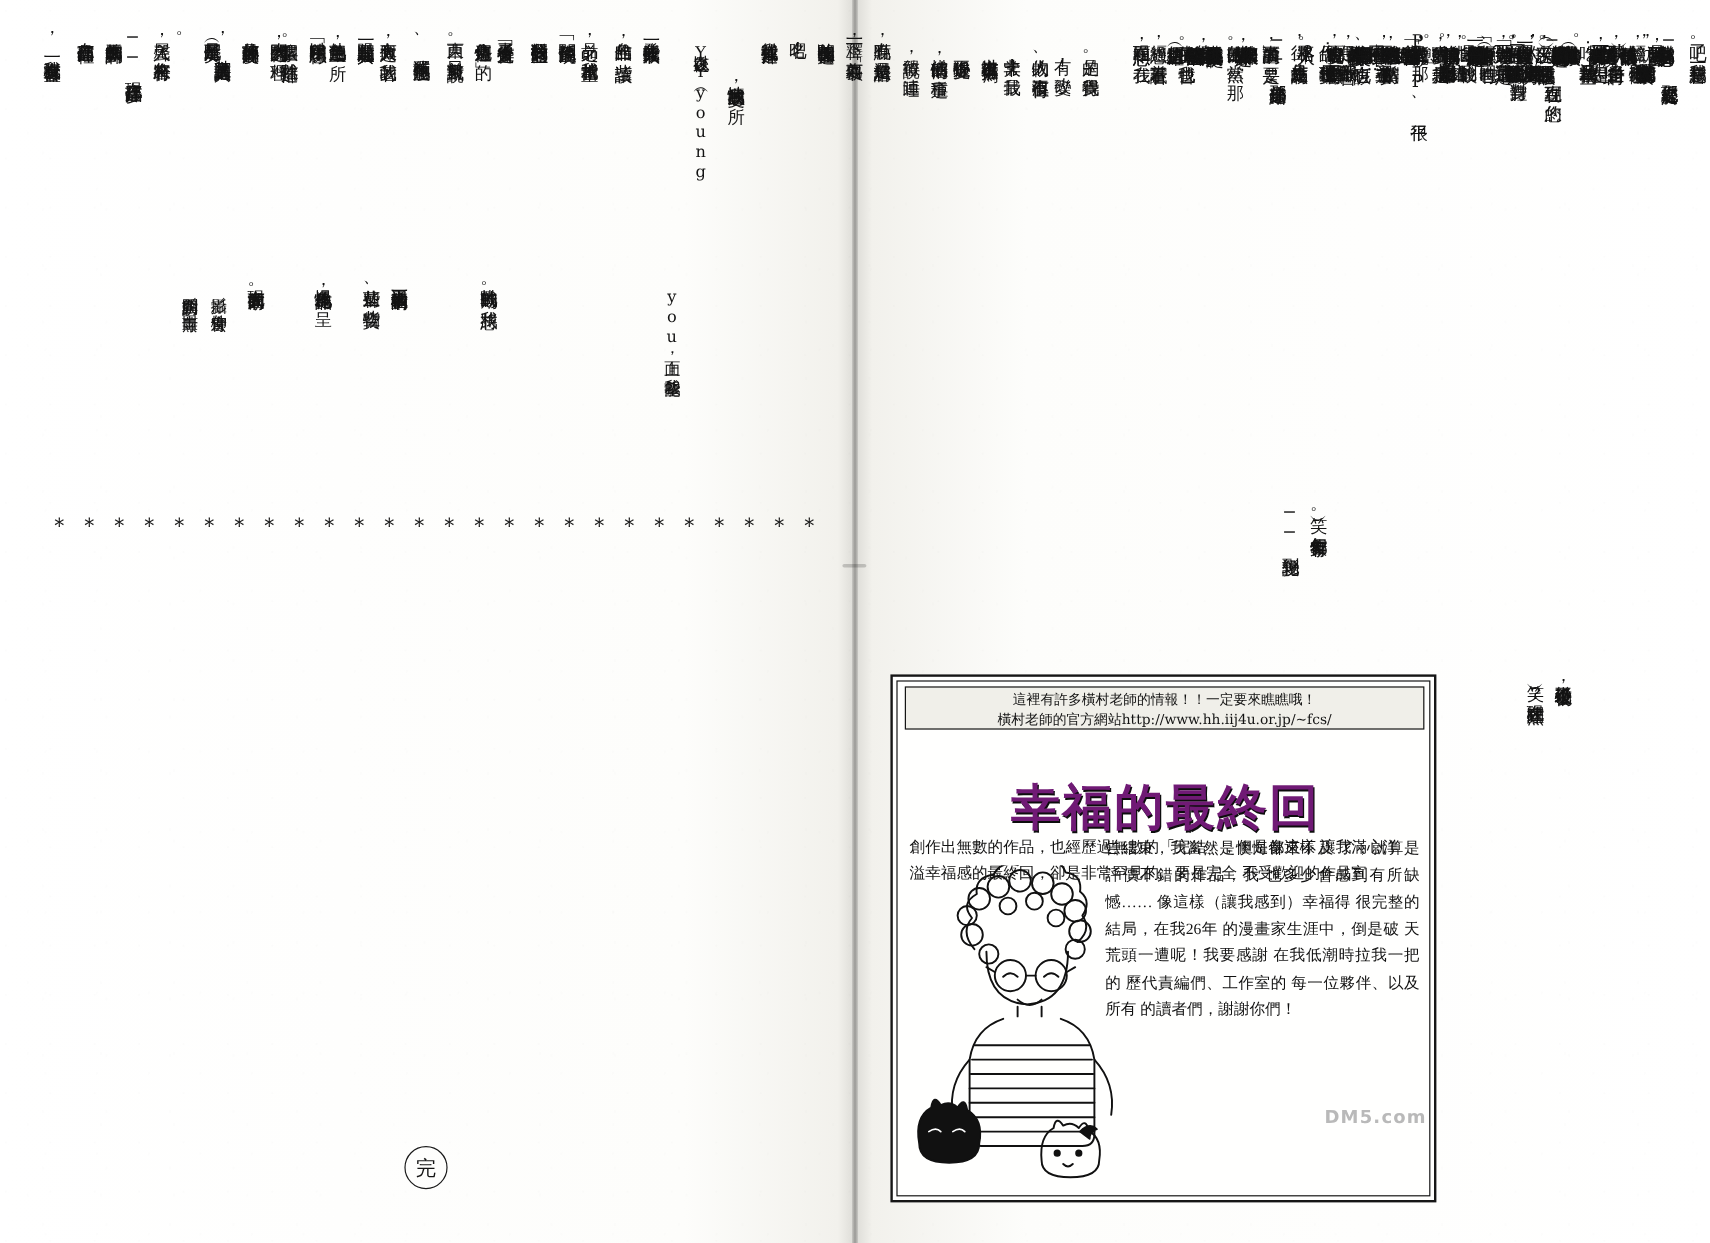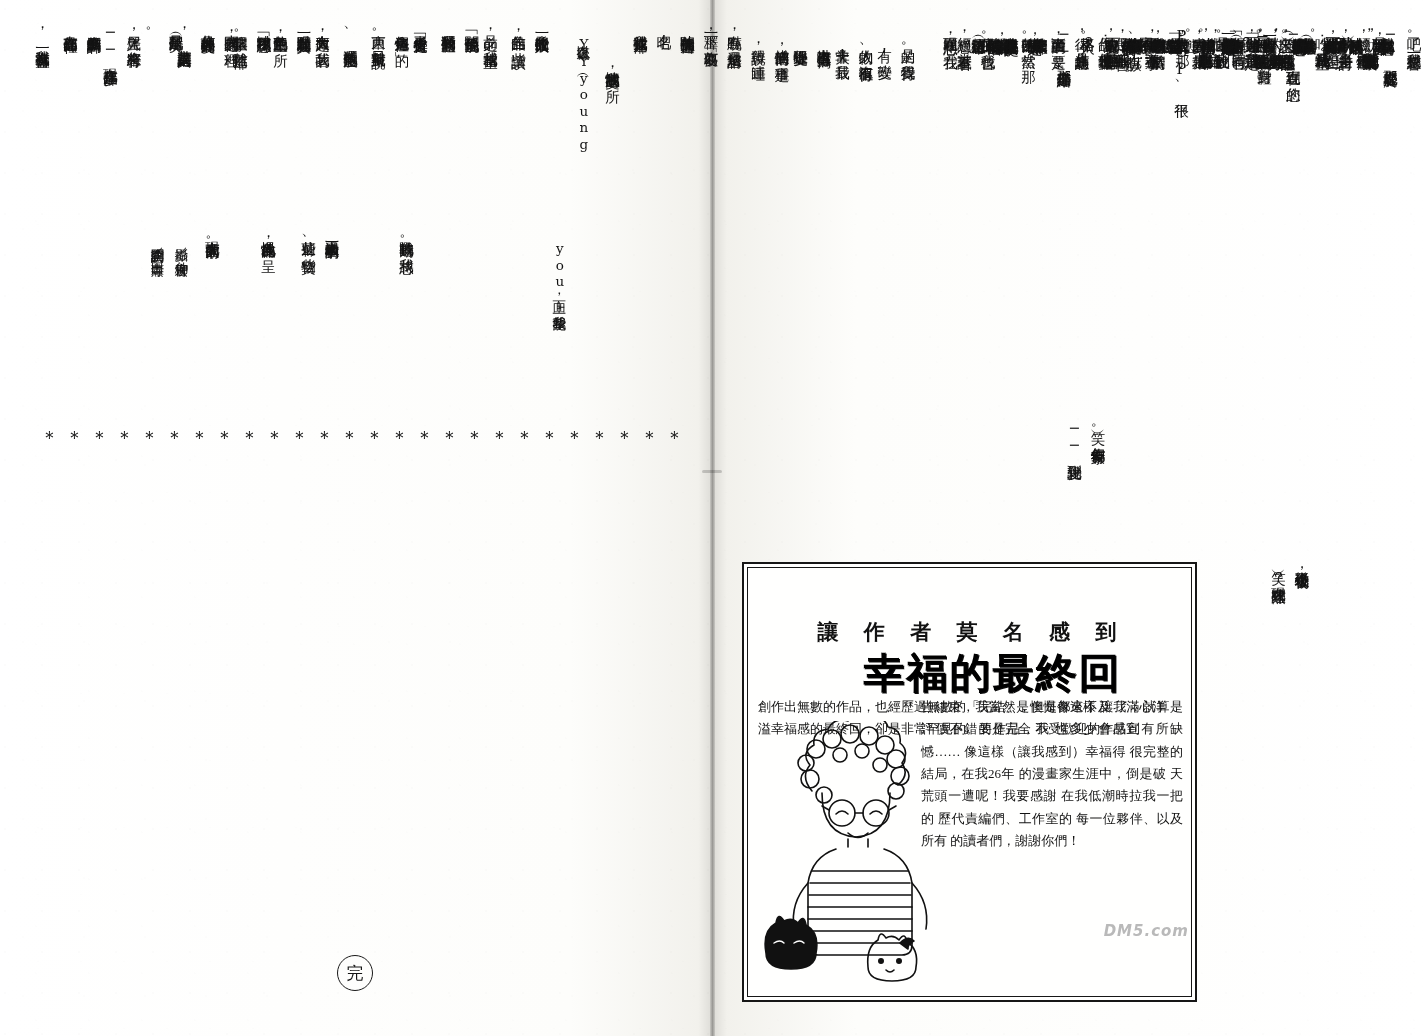--- a/index.html
+++ b/index.html
@@ -155,23 +155,22 @@
   .ad-title-main {
     position: absolute;
     left: 0;
     top: 82px;
     width: 455px;
     text-align: center;
     font-family: Liberation Mono, monospace;
     font-weight: bold;
     font-size: 41px;
     letter-spacing: 2px;
-    color: #000000;
+    color: #701a75;
     text-shadow: 1px 1px 0 #0d0d0d;
-    margin-left: 21px;
   }
   .ad-body {
     position: absolute;
     right: 12px;
     top: 132px;
     width: 262px;
     font-family: Liberation Serif, serif;
     font-size: 13px;
     line-height: 1.72;
     color: #121212;
@@ -198,21 +197,20 @@
   .watermark {
     position: absolute;
     right: 6px;
     bottom: 60px;
     font-family: "DejaVu Sans", sans-serif;
     font-size: 15px;
     font-weight: bold;
     color: #b9b9b9;
     letter-spacing: 1px;
     transform: rotate(0deg);
-    font-style: italic;
   }
 </style>
 </head>
 <body>
 
 <div class="page">
   <div class="grain"></div>
   <div class="gutter"></div>
   <div class="gutter-mark"></div>
 
@@ -343,22 +341,25 @@
   <div class="vcol" style="left:788px; top:38px; height:420px;">世上沒有不值得描寫
 近不但味覺變</div>
   <div class="vcol" style="left:830px; top:38px; height:420px;">的人物、沒有不值得
 非常大！我最</div>
   <div class="vcol" style="left:872px; top:38px; height:420px;">是的。我覺得，
 有！改變</div>
 
   <div class="adbox">
     <div class="adbox-inner"></div>
 
-
-    <div class="ad-title-sub">讓 作 者 莫 名 感 到</div>
+    <div class="ad-banner">
+      <div>這裡有許多橫村老師的情報！！一定要來瞧瞧哦！</div>
+      <div>橫村老師的官方網站http://www.hh.iij4u.or.jp/~fcs/</div>
+    </div>
+
     <div class="ad-title-main">幸福的最終回</div>
 
     <div class="ad-body-lead">創作出無數的作品，也經歷過無數的「完結」，但是像這樣
 讓我滿心洋溢幸福感的最終回，卻是非常罕見的。要是完全
 不受歡迎的作品宣</div>
     <div class="ad-body">告結束，我當然是懊悔都來不及
 了；就算是評價不錯的作品，我
 也多少會感到有所缺憾……
 像這樣（讓我感到）幸福得
 很完整的結局，在我26年

